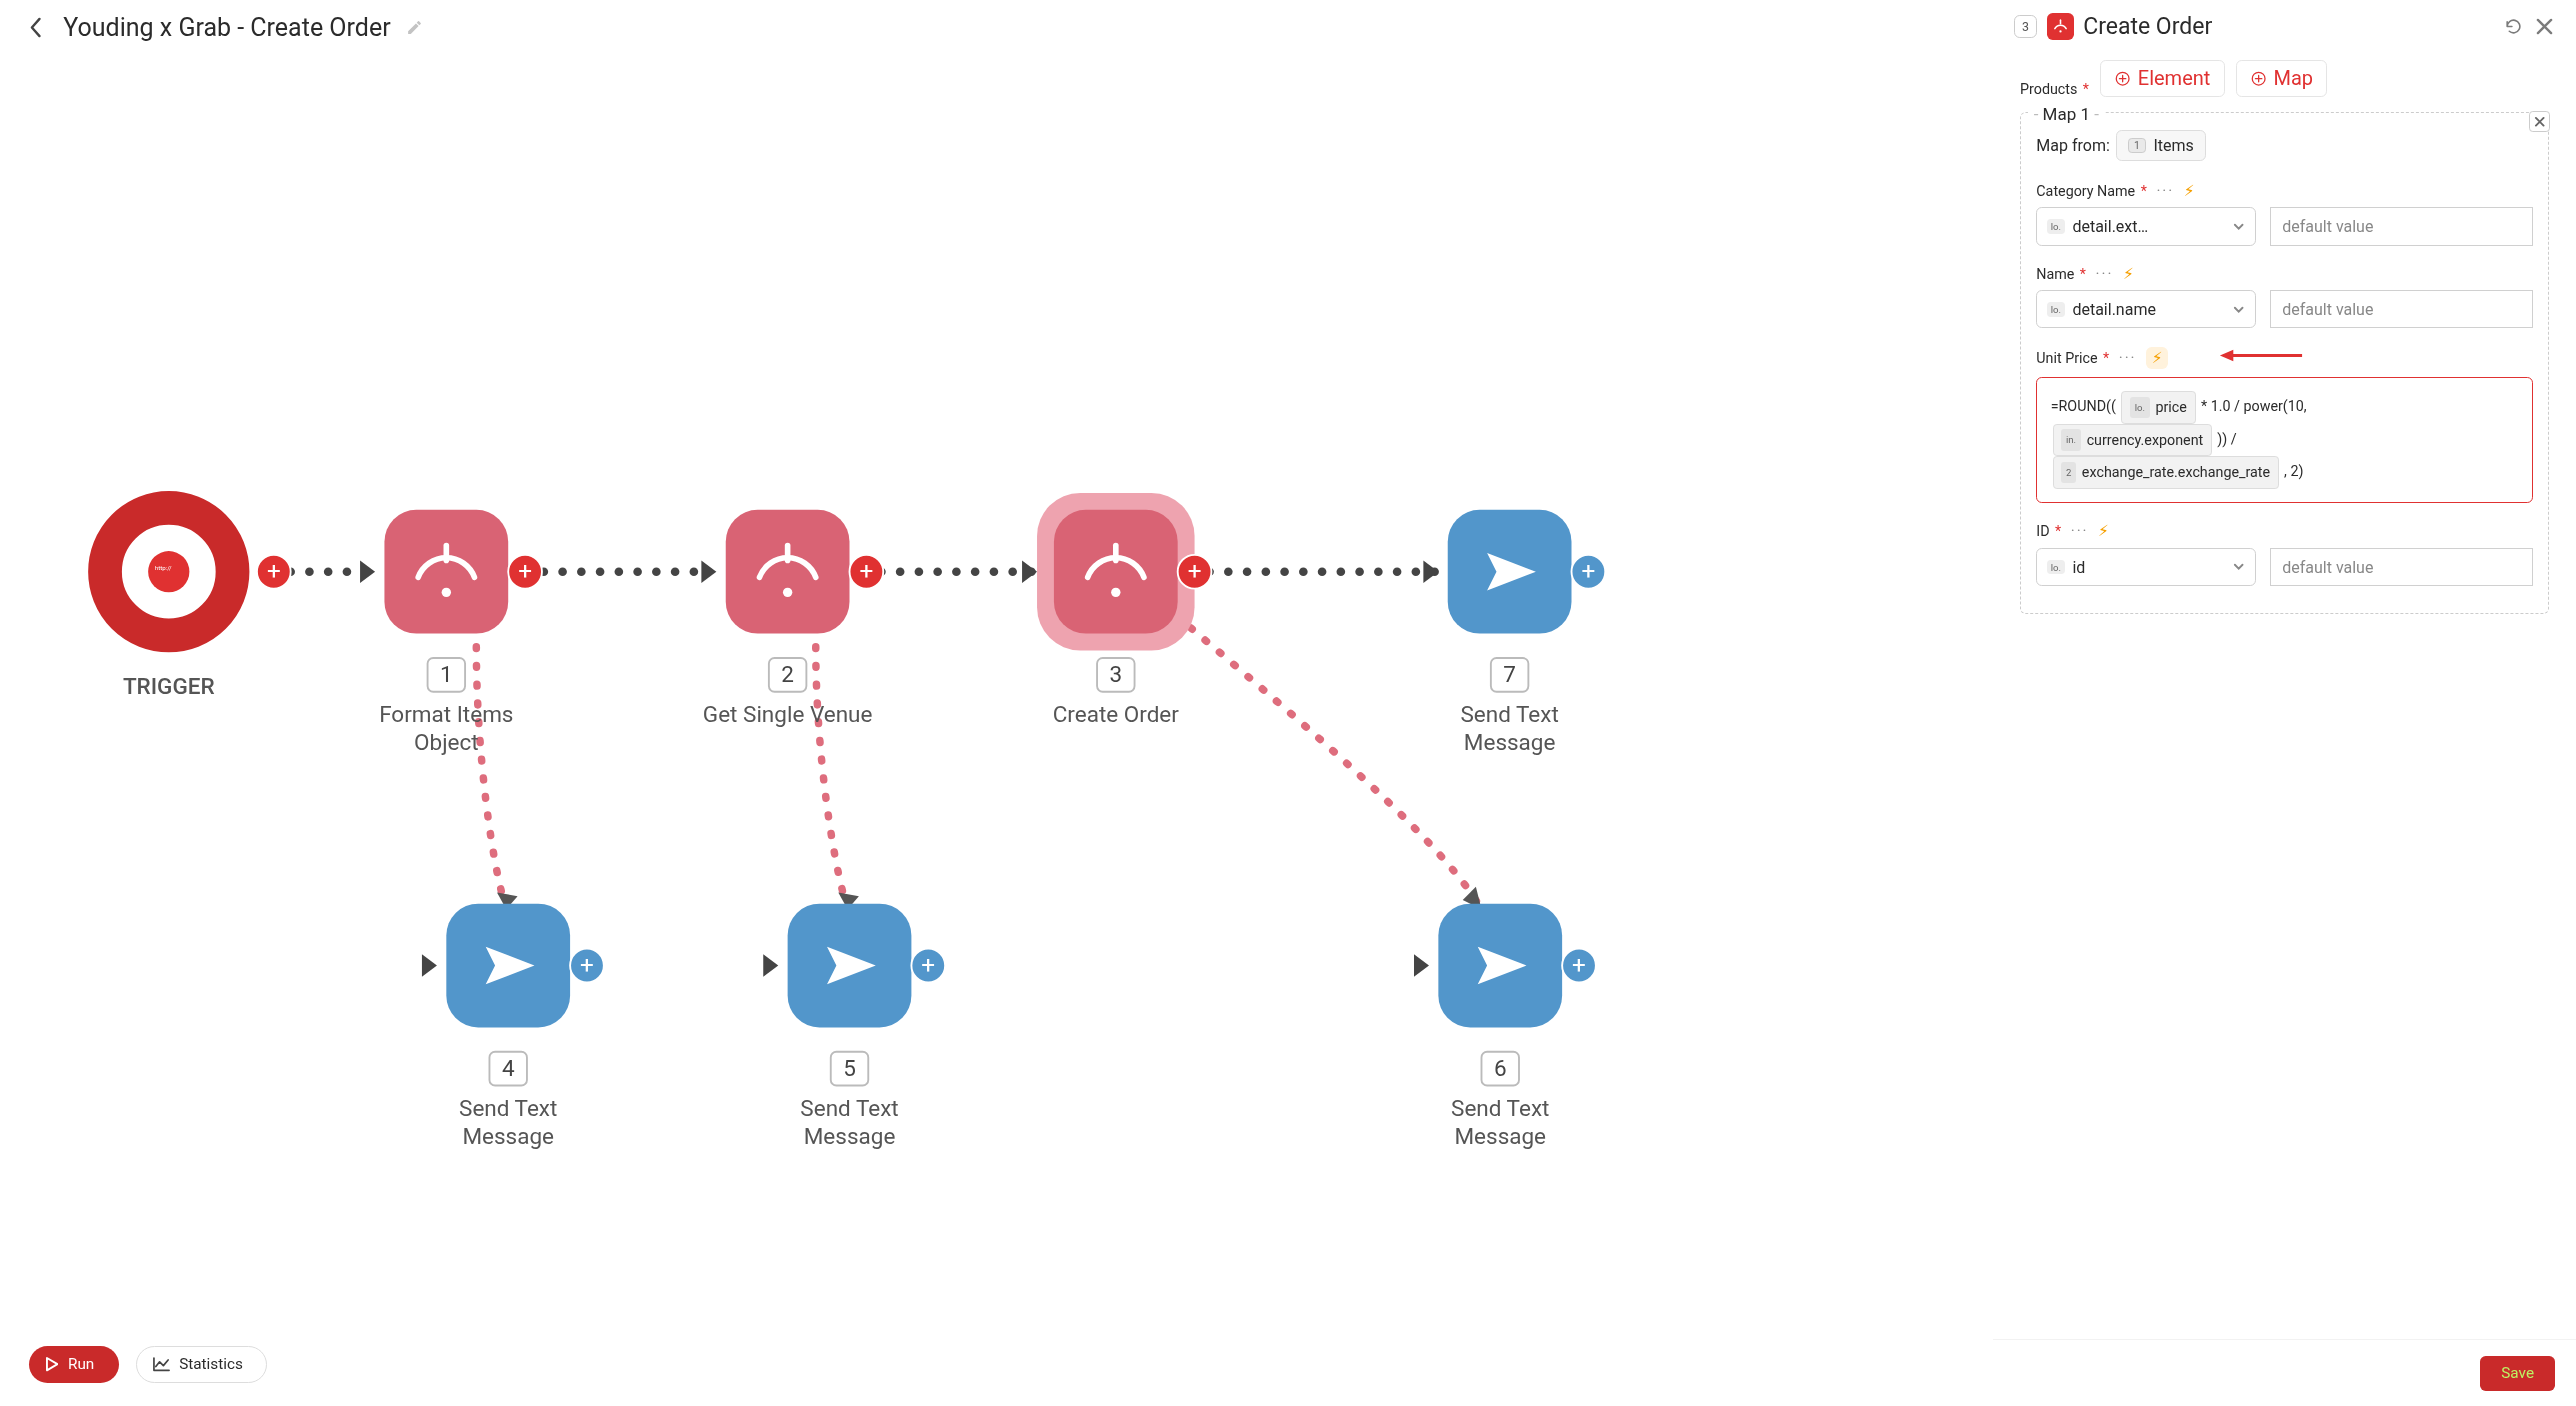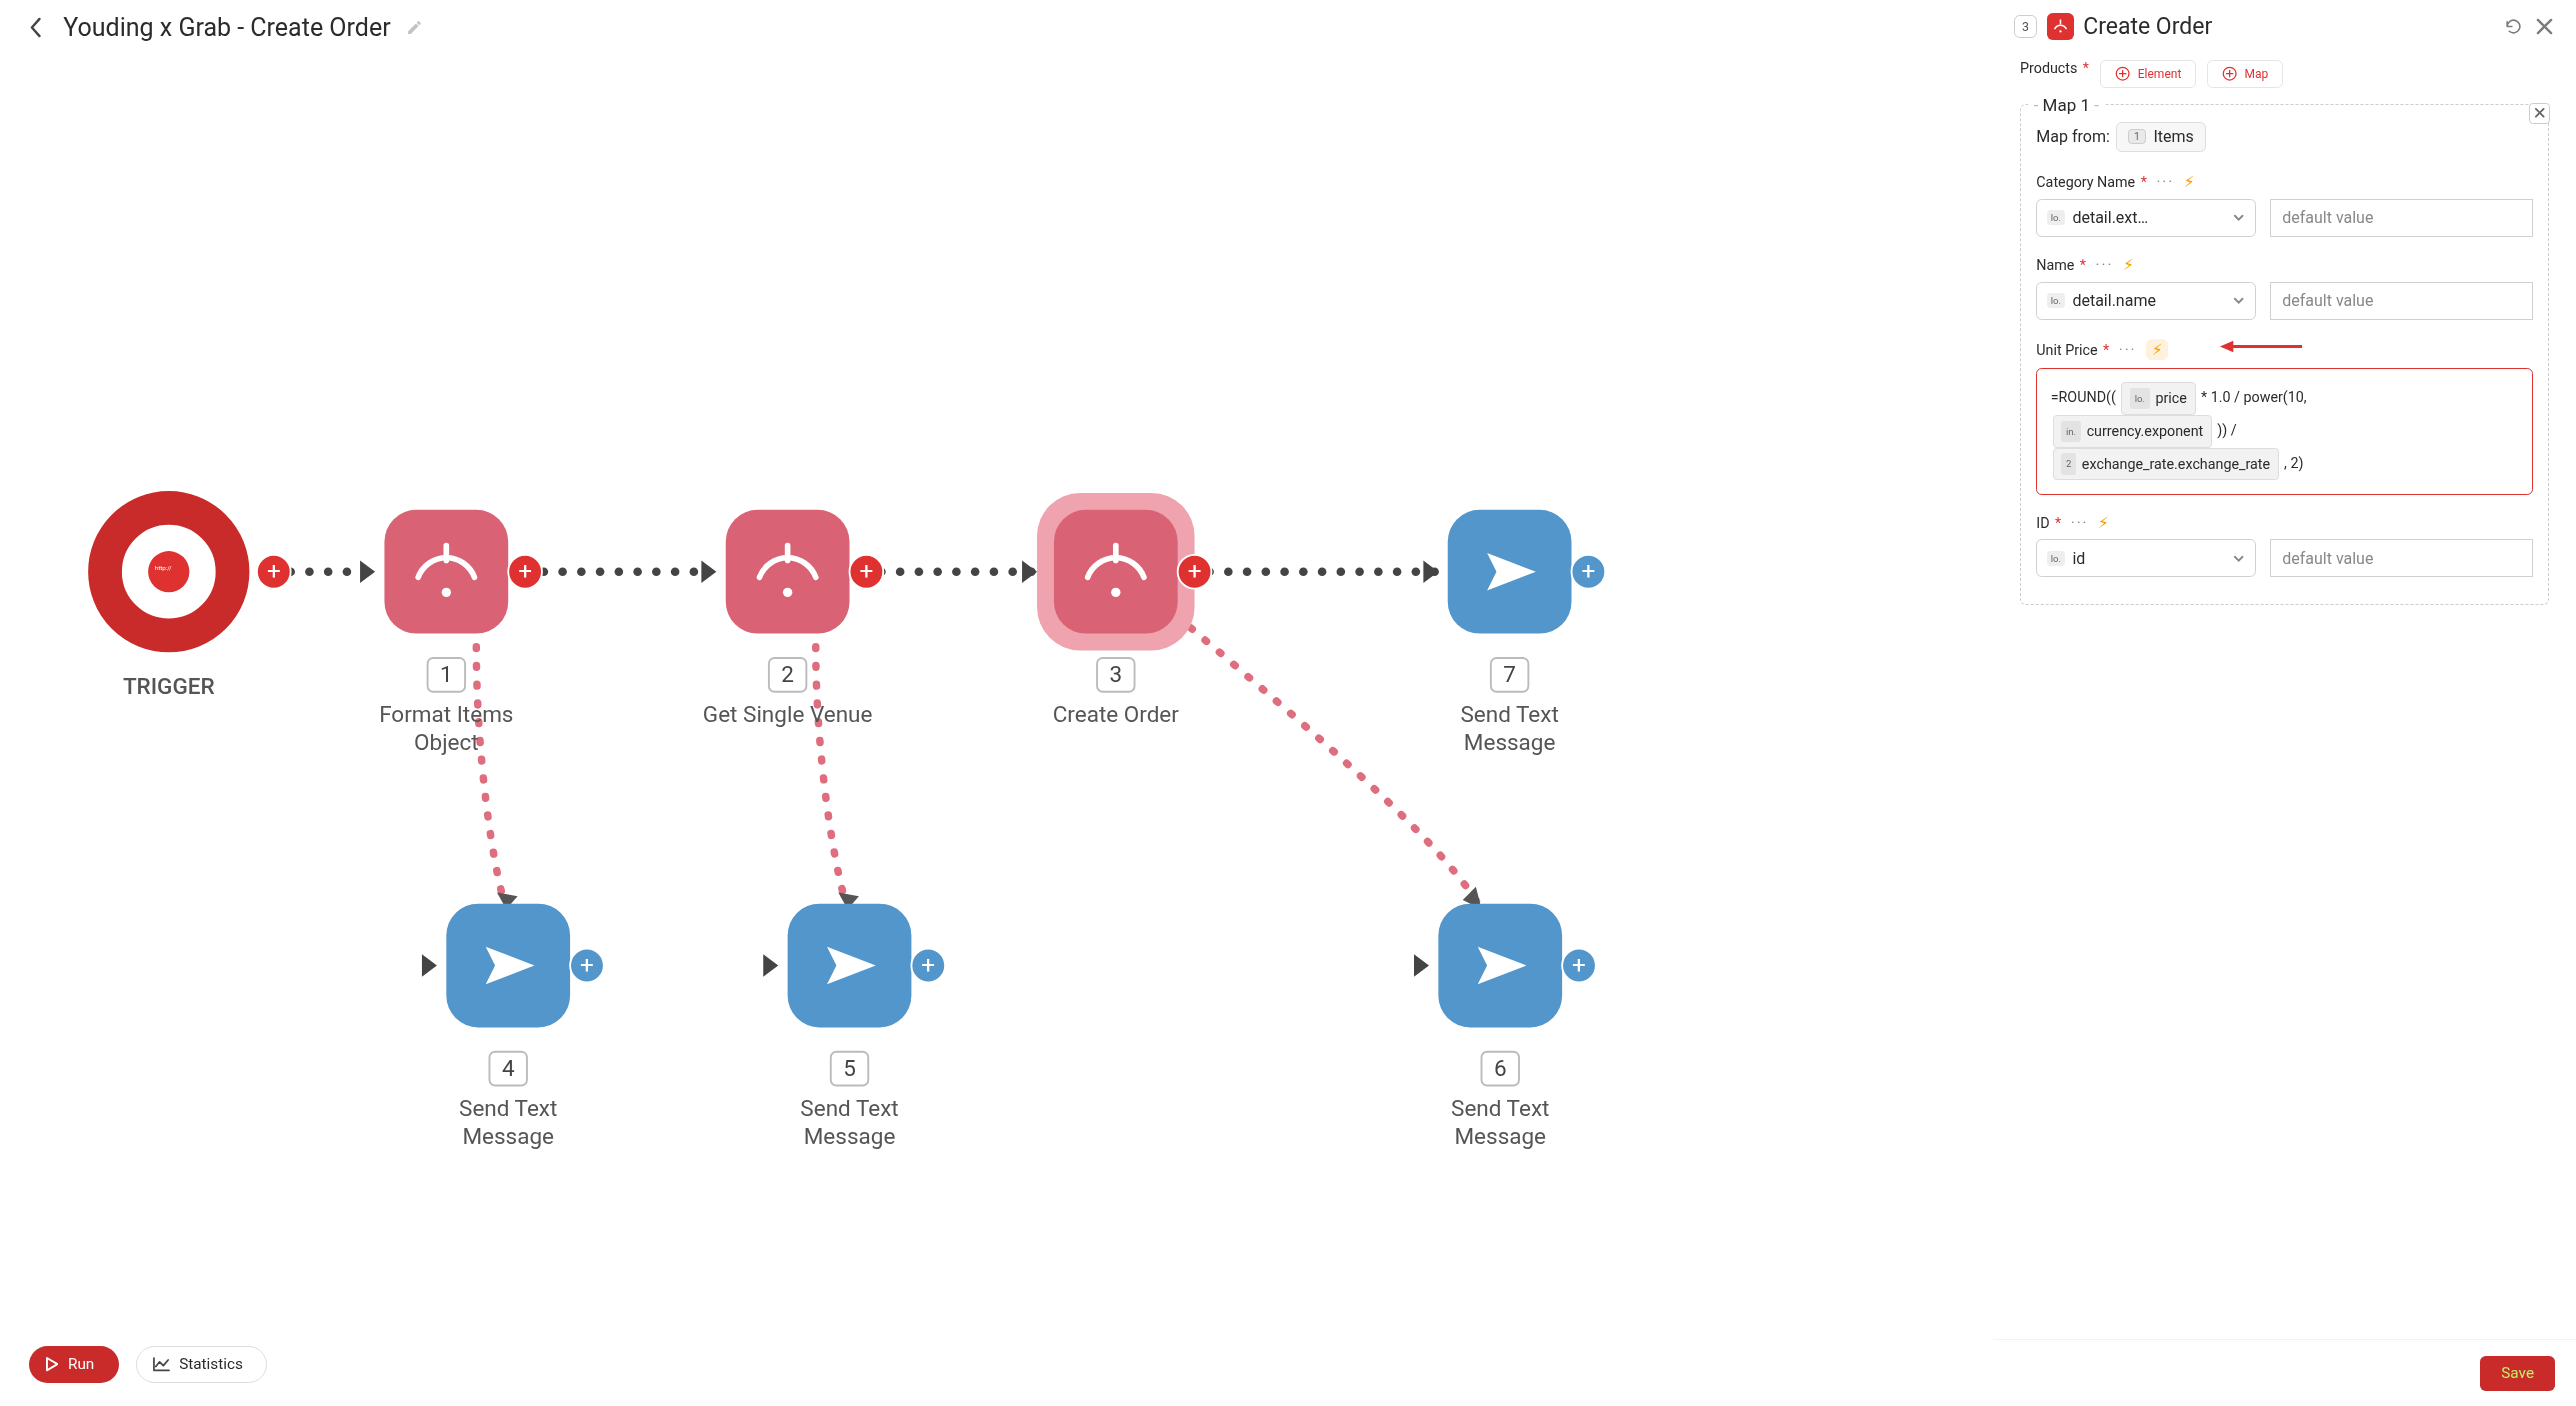--- a/index.html
+++ b/index.html
@@ -52,24 +52,24 @@
   
   .panel-header{display:flex;align-items:center;gap:9.6px;padding:13.4px 21px 9.6px 21px}
   .node-badge{border:1px solid #ccc;border-radius:5.7px;width:23px;height:23px;display:flex;align-items:center;justify-content:center;font-size:12.4px;color:#555}
   .app-icon{width:27px;height:27px;background:var(--sidebar-red);border-radius:5.7px;display:flex;align-items:center;justify-content:center}
   .panel-title{font-size:23px;font-weight:400;flex:1}
   .icon-btn{width:21px;height:21px;display:flex;align-items:center;justify-content:center;cursor:pointer;opacity:.7}
   .panel-body{flex:1;overflow-y:auto;padding:9.6px 27px 19px 27px;position:relative}
   .panel-body::-webkit-scrollbar{width:9.6px}
   .panel-body::-webkit-scrollbar-thumb{background:#c5c5c5;border-radius:4.8px}
 
-  .products-row{display:flex;align-items:flex-start;gap:11.5px;margin-bottom:15.3px}
+  .products-row{display:flex;align-items:flex-end;gap:11.5px;margin-bottom:15.3px}
   .products-label{font-size:14.3px}
   .req{color:var(--sidebar-red);margin-left:1.9px}
-  .chip-btn{border:1px solid #e5e5e5;border-radius:5.7px;padding:5.7px 13.4px;display:flex;align-items:center;gap:7.6px;color:var(--sidebar-red);font-size:12px;cursor:pointer}
+  .chip-btn{border:1px solid #e5e5e5;border-radius:5.7px;padding:5.7px 13.4px;display:flex;align-items:center;gap:7.6px;color:var(--sidebar-red);font-size:20px;cursor:pointer}
   .chip-btn svg{color:var(--sidebar-red)}
 
   .map-group{border:1.9px dashed #ccc;border-radius:5.7px;padding:17px 15.3px 7.6px 15.3px;position:relative}
   .map-legend{position:absolute;top:-9.6px;left:7px;background:#fff;padding:0 5.7px;font-size:17px;color:#999}
   .map-close{position:absolute;top:-1.9px;right:-1.9px;width:21px;height:21px;border:1px solid #ccc;background:#fff;border-radius:3.8px;display:flex;align-items:center;justify-content:center;cursor:pointer}
 
   .map-from{display:flex;align-items:center;gap:6px;margin-bottom:21px}
   .pill{display:inline-flex;align-items:center;gap:7.6px;border:1px solid #ddd;border-radius:5.7px;padding:4.8px 11.5px;background:#f7f7f7}
   .pill .mini-badge{background:#e9e9e9;border:1px solid #ccc;border-radius:3.8px;font-size:10.5px;padding:0 4.8px;color:#666}
 

